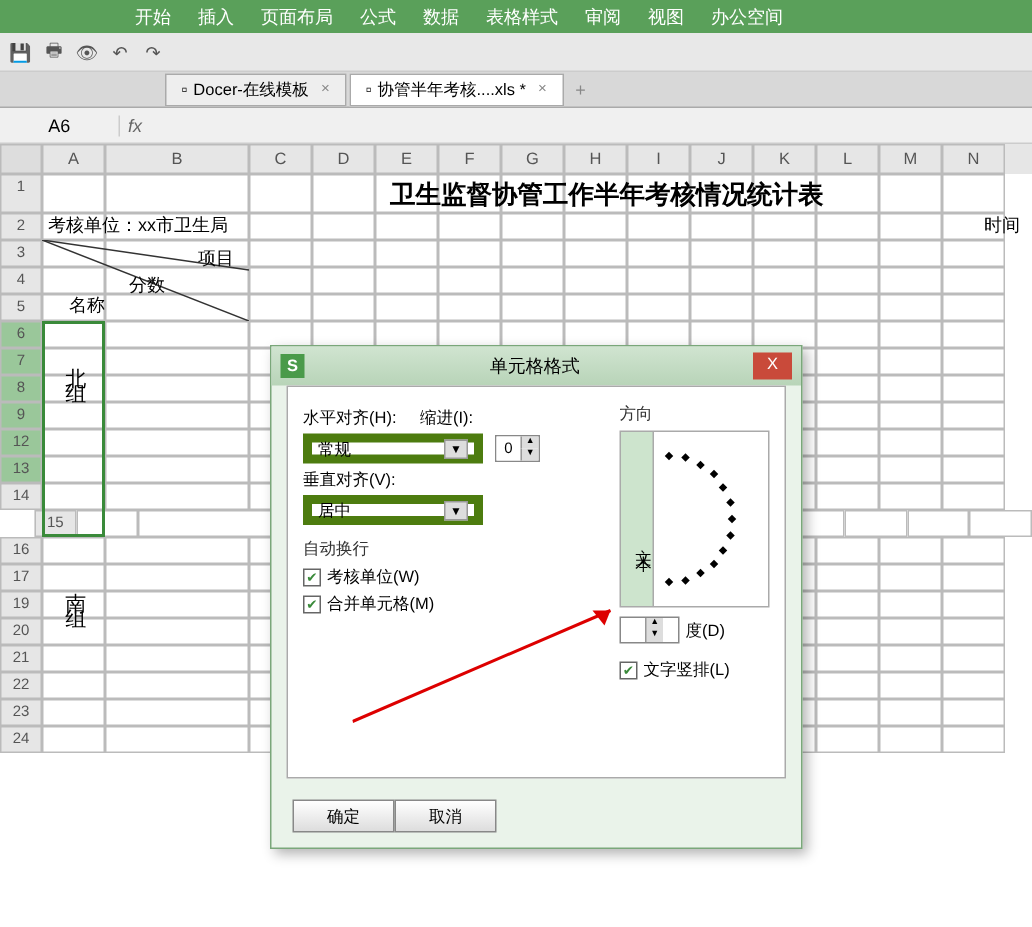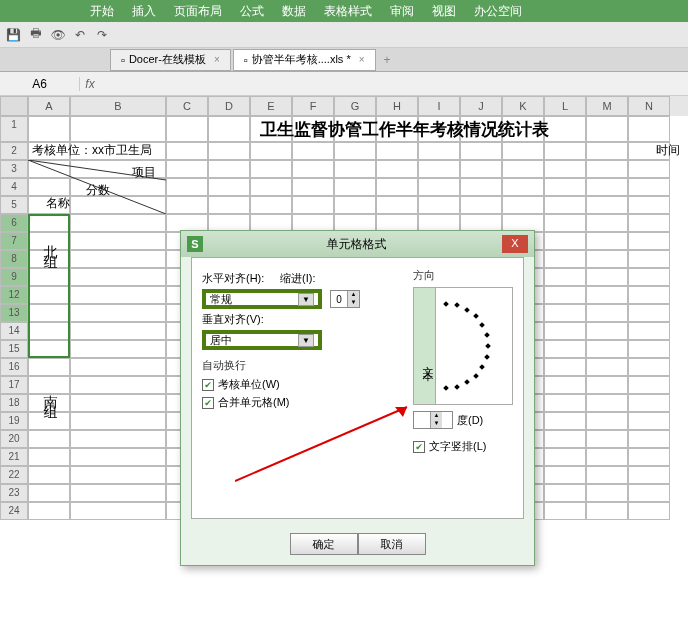--- a/index.html
+++ b/index.html
@@ -42,38 +42,38 @@
 .dlg-title { height:26px; background:linear-gradient(#d0e4d0,#b8d4b8); display:flex; align-items:center; padding:0 6px; }
 .dlg-title .ico { background:#4a9a4a; color:#fff; width:16px; height:16px; text-align:center; line-height:16px; font-size:11px; font-weight:bold; margin-right:8px; }
 .dlg-title .ttxt { flex:1; text-align:center; font-size:12px; }
 .dlg-title .close { width:26px; height:18px; background:#c94a3a; color:#fff; text-align:center; line-height:16px; font-size:11px; }
 .dlg-tabs { display:flex; gap:2px; padding:6px 10px 0; }
 .dlg-tab { padding:3px 10px; border:1px solid #aaa; background:#ddd; font-size:11px; border-bottom:none; }
 .dlg-tab.active { background:#fff; position:relative; z-index:2; }
 .dlg-body { background:#fff; margin:0 10px 8px; border:1px solid #aaa; padding:10px; height:262px; position:relative; }
 .group-lbl { font-size:11px; color:#333; margin:4px 0; }
 .row-f { display:flex; align-items:center; gap:8px; margin:3px 0; font-size:11px; }
-.combo { width:120px; height:20px; border:4px solid #4d7c0f; background:#fff; display:flex; align-items:center; padding:0 4px; justify-content:space-between; font-size:11px;gap:16px; }
+.combo { width:120px; height:20px; border:6px solid #4d7c0f; background:#fff; display:flex; align-items:center; padding:0 4px; justify-content:space-between; font-size:11px;gap:16px; }
 .combo .arr { font-size:8px; background:#ddd; padding:1px 3px; border:1px solid #999; }
 .spin { width:30px; height:18px; border:1px solid #888; display:flex; }
 .spin input { width:16px; border:none; font-size:10px; text-align:center; }
 .spin .btns { width:12px; display:flex; flex-direction:column; }
 .spin .b { flex:1; background:#ddd; border-left:1px solid #999; font-size:6px; text-align:center; line-height:7px; }
 .chk { display:flex; align-items:center; gap:4px; font-size:11px; margin:3px 0; }
 .chk .box { width:12px; height:12px; border:1px solid #666; display:flex; align-items:center; justify-content:center; font-size:9px; color:#3a8a3a; }
 .chk.dis { color:#aaa; }
 .chk.dis .box { border-color:#ccc; }
 .orient { position:absolute; right:10px; top:6px; width:100px; }
 .orient-box { border:1px solid #aaa; height:118px; margin-top:4px; display:flex; }
 .orient-v { width:22px; background:#cde4cd; border-right:1px solid #aaa; writing-mode:vertical-rl; text-orientation:upright; text-align:center; padding-top:30px; font-size:11px; letter-spacing:4px; }
 .orient-d { flex:1; position:relative; }
 .dot { position:absolute; width:4px; height:4px; background:#000; transform:rotate(45deg); }
 .deg-row { display:flex; align-items:center; gap:4px; margin-top:6px; font-size:11px; }
 .arrow { position:absolute; left:235px; top:403px; width:180px; height:80px; pointer-events:none; z-index:5; }
-.dlg-btns { display:flex; justify-content:center; gap:0; padding:6px 14px 10px; }
+.dlg-btns { display:flex; justify-content:flex-start; gap:0; padding:6px 14px 10px; }
 .dlg-btn { width:68px; height:22px; border:1px solid #888; background:linear-gradient(#fff,#ddd); font-size:11px; }
 </style>
 </head>
 <body>
 
 <div class="titlebar">
   <span class="logo">S</span>
   <span class="app">WPS 表格</span>
   <span class="drop">▼</span>
 </div>
@@ -332,21 +332,21 @@
         <div class="cell-td" style="width: 42px;"></div>
         <div class="cell-td" style="width: 42px;"></div>
         <div class="cell-td" style="width: 42px;"></div>
         <div class="cell-td" style="width: 42px;"></div>
         <div class="cell-td" style="width: 42px;"></div>
         <div class="cell-td" style="width: 42px;"></div>
         <div class="cell-td" style="width: 42px;"></div>
         <div class="cell-td" style="width: 42px;"></div>
         <div class="cell-td" style="width: 42px;"></div>
       </div>
-      <div class="row" style="height: 18px;">
+      <div class="row" style="height: 18px; margin-left: 23px;">
         <div class="rh">15</div>
         <div class="cell-td" style="width: 42px;"></div>
         <div class="cell-td" style="width: 96px;"></div>
         <div class="cell-td" style="width: 42px;"></div>
         <div class="cell-td" style="width: 42px;"></div>
         <div class="cell-td" style="width: 42px;"></div>
         <div class="cell-td" style="width: 42px;"></div>
         <div class="cell-td" style="width: 42px;"></div>
         <div class="cell-td" style="width: 42px;"></div>
         <div class="cell-td" style="width: 42px;"></div>
@@ -368,37 +368,20 @@
         <div class="cell-td" style="width: 42px;"></div>
         <div class="cell-td" style="width: 42px;"></div>
         <div class="cell-td" style="width: 42px;"></div>
         <div class="cell-td" style="width: 42px;"></div>
         <div class="cell-td" style="width: 42px;"></div>
         <div class="cell-td" style="width: 42px;"></div>
         <div class="cell-td" style="width: 42px;"></div>
       </div>
       <div class="row" style="height: 18px;">
         <div class="rh">17</div>
-        <div class="cell-td" style="width: 42px;"></div>
-        <div class="cell-td" style="width: 96px;"></div>
-        <div class="cell-td" style="width: 42px;"></div>
-        <div class="cell-td" style="width: 42px;"></div>
-        <div class="cell-td" style="width: 42px;"></div>
-        <div class="cell-td" style="width: 42px;"></div>
-        <div class="cell-td" style="width: 42px;"></div>
-        <div class="cell-td" style="width: 42px;"></div>
-        <div class="cell-td" style="width: 42px;"></div>
-        <div class="cell-td" style="width: 42px;"></div>
-        <div class="cell-td" style="width: 42px;"></div>
-        <div class="cell-td" style="width: 42px;"></div>
-        <div class="cell-td" style="width: 42px;"></div>
-        <div class="cell-td" style="width: 42px;"></div>
-      </div>
-      <div class="row" style="height: 18px;">
-        <div class="rh">18</div>
         <div class="cell-td" style="width: 42px;"></div>
         <div class="cell-td" style="width: 96px;"></div>
         <div class="cell-td" style="width: 42px;"></div>
         <div class="cell-td" style="width: 42px;"></div>
         <div class="cell-td" style="width: 42px;"></div>
         <div class="cell-td" style="width: 42px;"></div>
         <div class="cell-td" style="width: 42px;"></div>
         <div class="cell-td" style="width: 42px;"></div>
         <div class="cell-td" style="width: 42px;"></div>
         <div class="cell-td" style="width: 42px;"></div>

